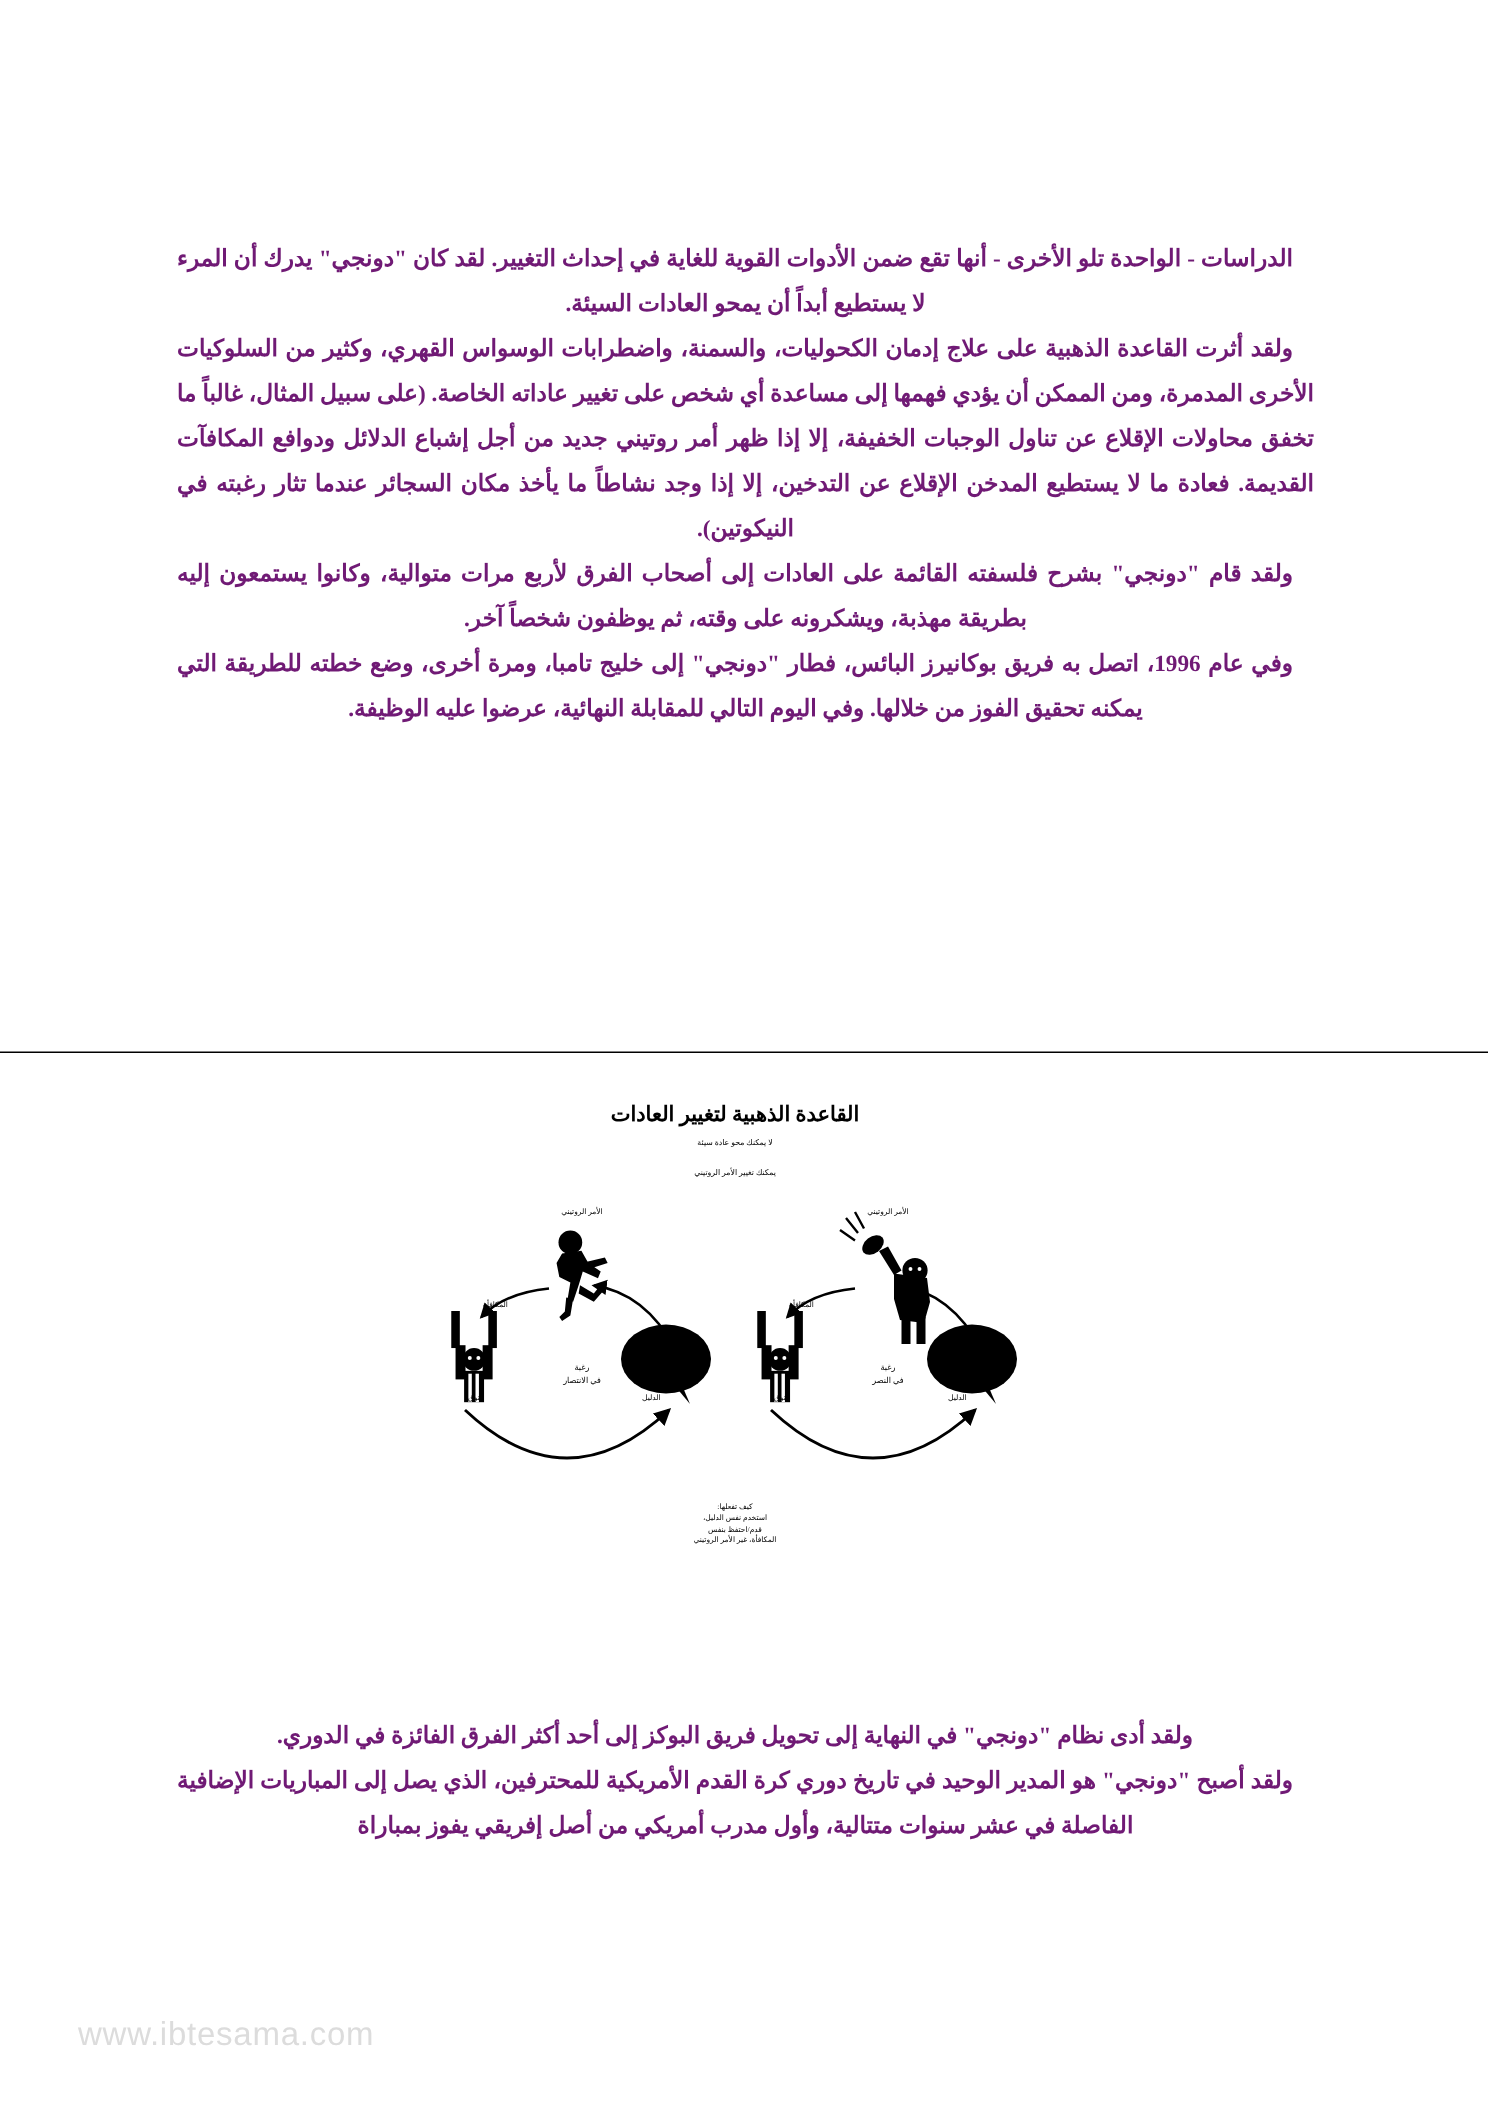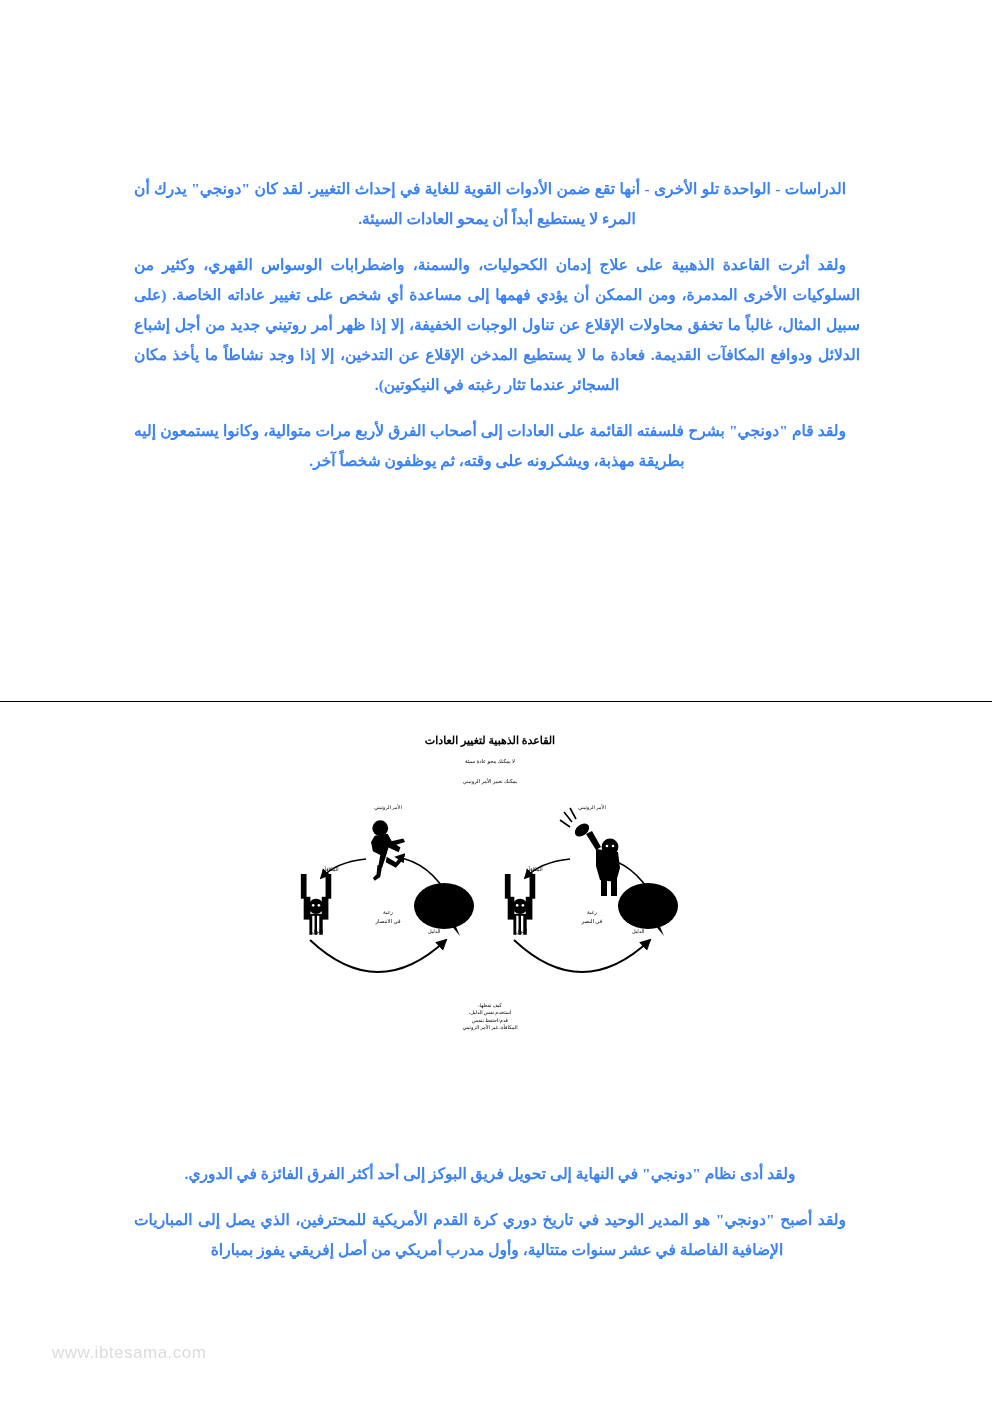--- a/index.html
+++ b/index.html
@@ -24,23 +24,23 @@
     position: absolute;
     left: 118px;
     width: 758px;
     direction: rtl;
     text-align: justify;
     text-align-last: center;
   }
   .para {
     font-size: 15.5px;
     line-height: 30px;
-    margin: 16px;
+    margin: 0;
     text-indent: 14px;
-    color: #3b82f6;
+    color: #701a75;
     font-weight: 600;
     letter-spacing: 0px;
   }
 
   #top-text { top: 158px; }
   #bottom-text { top: 1143px; }
 
   
   .rule {
     position: absolute;
@@ -58,21 +58,21 @@
     top: 730px;
     width: 420px;
     height: 330px;
   }
   .fig-title {
     position: absolute;
     top: 4px;
     left: 0;
     width: 420px;
     text-align: center;
-    font-size: 11px;
+    font-size: 14px;
     font-weight: 700;
     direction: rtl;
     color: #000;
     letter-spacing: .2px;
   }
   .fig-sub1 {
     position: absolute;
     top: 28px;
     left: 0;
     width: 420px;
@@ -134,36 +134,37 @@
   .lbl-reward  { top: 62px;  left: 34px; }
   .lbl-cue     { top: 124px; left: 140px; }
   .lbl-craving { top: 124px; left: 24px; }
 
   
   .watermark {
     position: absolute;
     left: 52px;
     top: 1343px;
     font-family: "Liberation Sans", "DejaVu Sans", sans-serif;
-    font-size: 17px;
+    font-size: 22px;
     color: #dcdcdc;
     direction: ltr;
     letter-spacing: .5px;
     user-select: none;
   }
 </style>
 </head>
 <body>
 
 <div class="page">
 
   <div class="text-col" id="top-text">
     <p class="para">الدراسات - الواحدة تلو الأخرى - أنها تقع ضمن الأدوات القوية للغاية في إحداث التغيير. لقد كان "دونجي" يدرك أن المرء لا يستطيع أبداً أن يمحو العادات السيئة.</p>
     <p class="para">ولقد أثرت القاعدة الذهبية على علاج إدمان الكحوليات، والسمنة، واضطرابات الوسواس القهري، وكثير من السلوكيات الأخرى المدمرة، ومن الممكن أن يؤدي فهمها إلى مساعدة أي شخص على تغيير عاداته الخاصة. (على سبيل المثال، غالباً ما تخفق محاولات الإقلاع عن تناول الوجبات الخفيفة، إلا إذا ظهر أمر روتيني جديد من أجل إشباع الدلائل ودوافع المكافآت القديمة. فعادة ما لا يستطيع المدخن الإقلاع عن التدخين، إلا إذا وجد نشاطاً ما يأخذ مكان السجائر عندما تثار رغبته في النيكوتين).</p>
     <p class="para">ولقد قام "دونجي" بشرح فلسفته القائمة على العادات إلى أصحاب الفرق لأربع مرات متوالية، وكانوا يستمعون إليه بطريقة مهذبة، ويشكرونه على وقته، ثم يوظفون شخصاً آخر.</p>
+    <p class="para">وفي عام 1996، اتصل به فريق بوكانيرز البائس، فطار "دونجي" إلى خليج تامبا، ومرة أخرى، وضع خطته للطريقة التي يمكنه تحقيق الفوز من خلالها. وفي اليوم التالي للمقابلة النهائية، عرضوا عليه الوظيفة.</p>
   </div>
 
   <div class="rule" id="rule-top"></div>
 
   <div class="figure">
 
     <div class="fig-title">القاعدة الذهبية لتغيير العادات</div>
     <div class="fig-sub1">لا يمكنك محو عادة سيئة</div>
     <div class="fig-sub2">يمكنك تغيير الأمر الروتيني</div>
 

